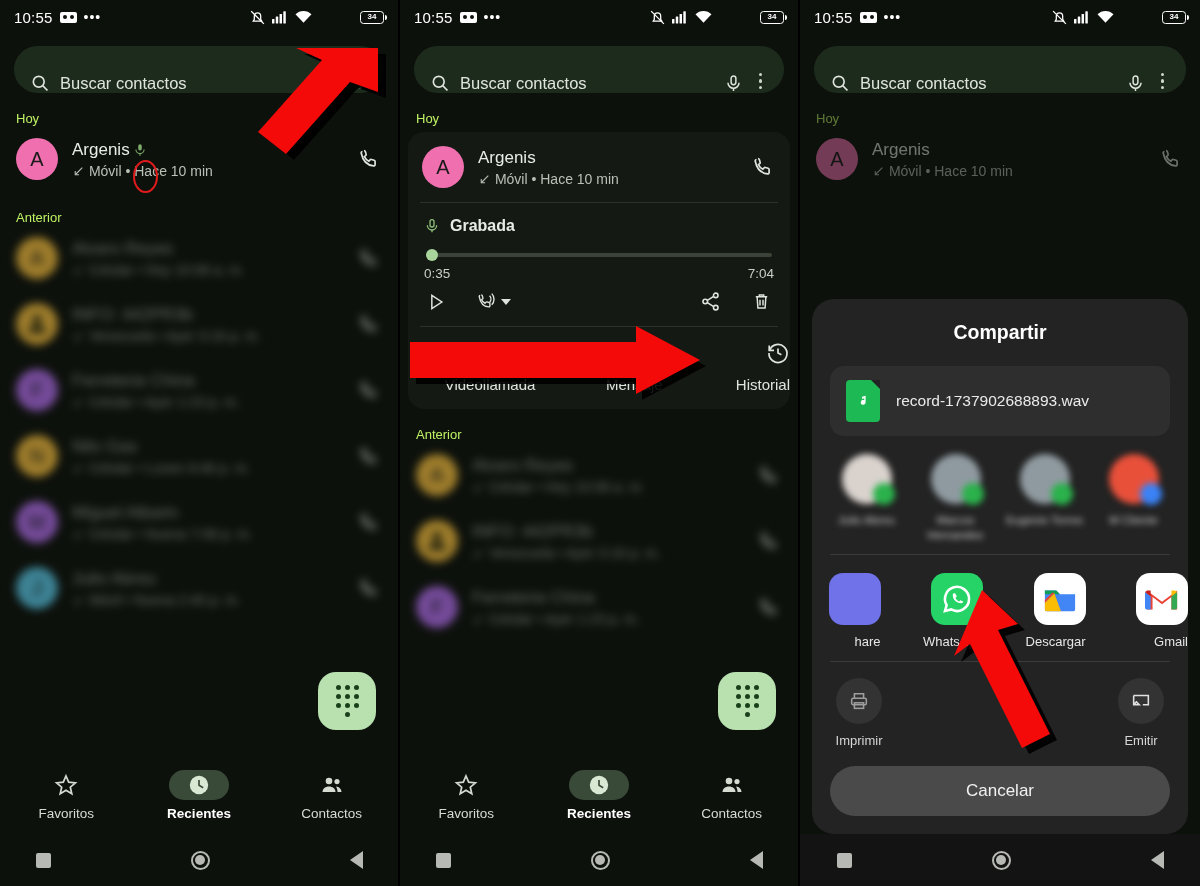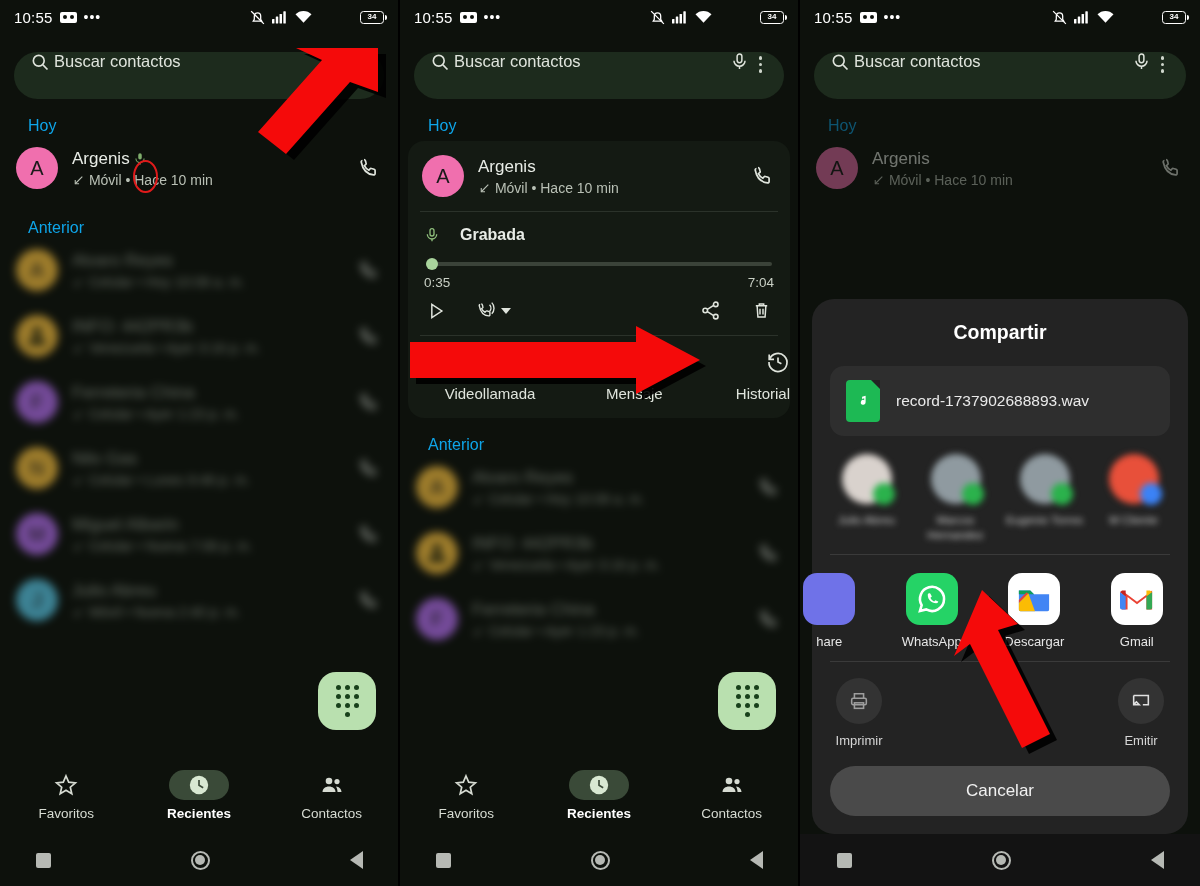--- a/index.html
+++ b/index.html
@@ -49,36 +49,36 @@
     position: relative; padding: 0 2px; margin-left: 42px;
   }
   .sb-batt::after {
     content: ""; position: absolute; right: -3.5px; top: 3.5px;
     width: 2px; height: 5px; background: #fff; border-radius: 0 2px 2px 0;
   }
   .sb-batt span { font-size: 8px; font-weight: 700; color: #fff; line-height: 1; }
 
   
   .searchbar {
-    margin: 18px 14px 0;
+    margin: 12px 14px 0;
     height: 47px;
     background: #1d2b1d;
     border-radius: 26px;
-    display: flex; align-items: flex-start;
+    display: flex; align-items: flex-end;
     padding: 0 16px;
-    gap: 4px;
+    gap: 10px;
   }
   .search-text { color: #dfe4dc; font-size: 16.5px; flex: 1; }
   .kebab { display: flex; flex-direction: column; gap: 3px; padding: 4px 6px; }
   .kebab i { width: 3.5px; height: 3.5px; border-radius: 50%; background: #cfd6cc; display: block; }
 
   
   .section-label {
-    color: #0ea5e9; font-size: 16px;
-    padding: 18px 28px 0;
+    color: #bef264; font-size: 13px;
+    padding: 18px 16px 0;
   }
   .row {
     display: flex; align-items: center;
     padding: 12px 16px;
     gap: 14px;
   }
   .avatar {
     width: 42px; height: 42px; border-radius: 50%;
     display: flex; align-items: center; justify-content: center;
     font-size: 20px; font-weight: 400; color: #1a1a1a;
@@ -110,21 +110,21 @@
   
   .callcard {
     margin: 6px 8px 0;
     background: #141a13;
     border-radius: 16px;
     overflow: hidden;
   }
   .cc-head { display: flex; align-items: center; padding: 14px 14px; gap: 14px; }
   .cc-divider { height: 1px; background: #2b322a; margin: 0 12px; }
   .cc-rec { padding: 14px 16px 0; }
-  .rec-title { display: flex; align-items: center; gap: 20px; color: #e8ece6; font-size: 16px; font-weight: 700; }
+  .rec-title { display: flex; align-items: center; gap: 10px; color: #e8ece6; font-size: 16px; font-weight: 700; }
   .seekbar { margin: 18px 2px 0; height: 4px; background: #3b4339; border-radius: 2px; position: relative; }
   .seek-knob { position: absolute; left: 0; top: -4px; width: 12px; height: 12px; border-radius: 50%; background: #a9d49c; }
   .times { display: flex; justify-content: space-between; margin-top: 9px; color: #c9d0c5; font-size: 13.5px; }
   .ctrls { display: flex; align-items: center; gap: 30px; padding: 10px 2px 14px; }
   .ctrls .spacer { flex: 1; }
   .cc-actions { display: flex; }
   .cc-act {
     flex: 1; display: flex; flex-direction: column; align-items: flex-end; gap: 8px;
     padding: 14px 0 16px; color: #dfe4dc; font-size: 15px;
   }
@@ -183,21 +183,21 @@
   }
   .sugg .bubble { width: 50px; height: 50px; border-radius: 50%; position: relative; }
   .sugg .badge {
     position: absolute; right: -3px; bottom: -1px;
     width: 22px; height: 22px; border-radius: 50%;
   }
   .sugg .lbl { font-size: 11.5px; color: #cfcfcf; text-align: center; line-height: 1.25; }
   .sheet-divider { height: 1px; background: #3a3a3a; margin: 6px 18px; }
   .app-row { display: flex; padding: 12px 0 6px; align-items: flex-start; }
   .app {
-    flex: 1; display: flex; flex-direction: column; align-items: center; gap: 9px;
+    flex: 1; display: flex; flex-direction: column; align-items: flex-end; gap: 9px;
   }
   .app-icon {
     width: 52px; height: 52px; border-radius: 14px;
     display: flex; align-items: center; justify-content: center;
     overflow: hidden;
   }
   .app-lbl { font-size: 13px; color: #e6e6e6; white-space: nowrap; }
   .sys-row { display: flex; padding: 10px 0 4px; justify-content: space-between; }
   .sysact { width: 25%; display: flex; flex-direction: column; align-items: center; gap: 9px; }
   .sysact .circ {

